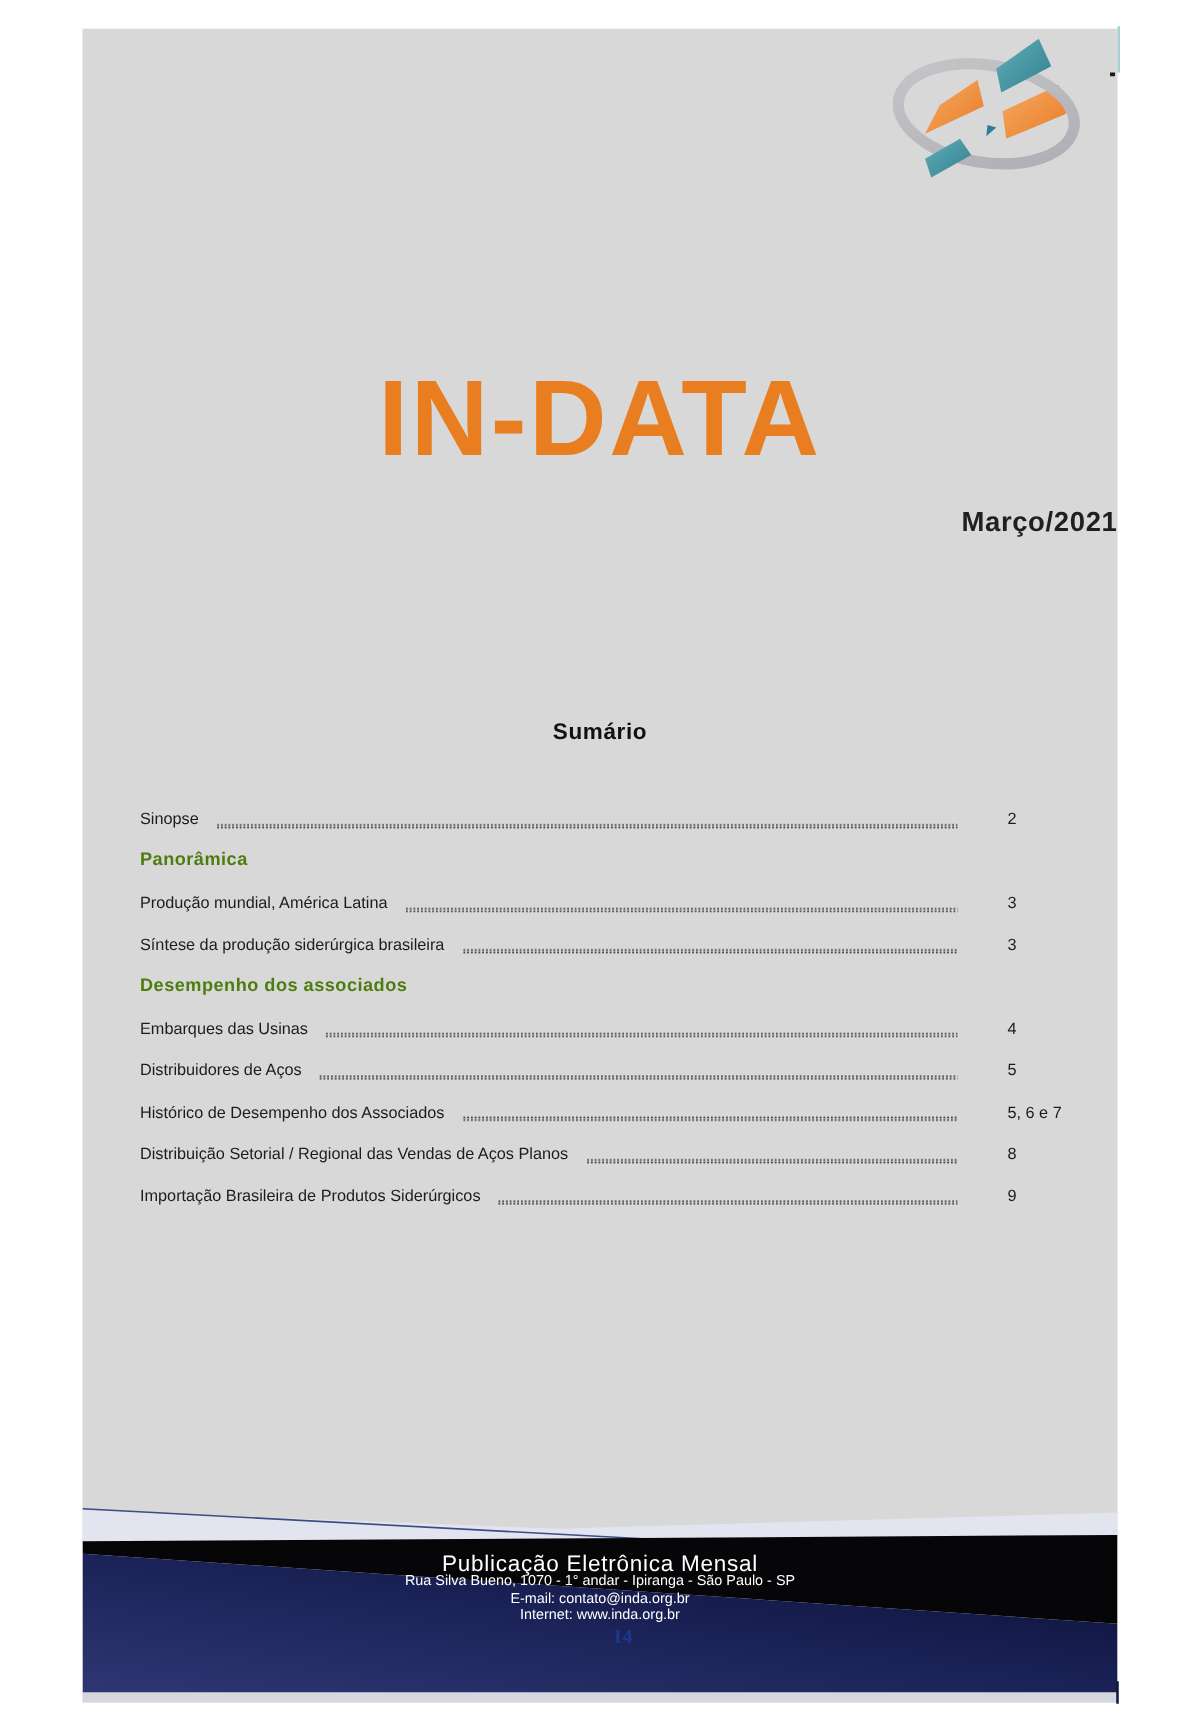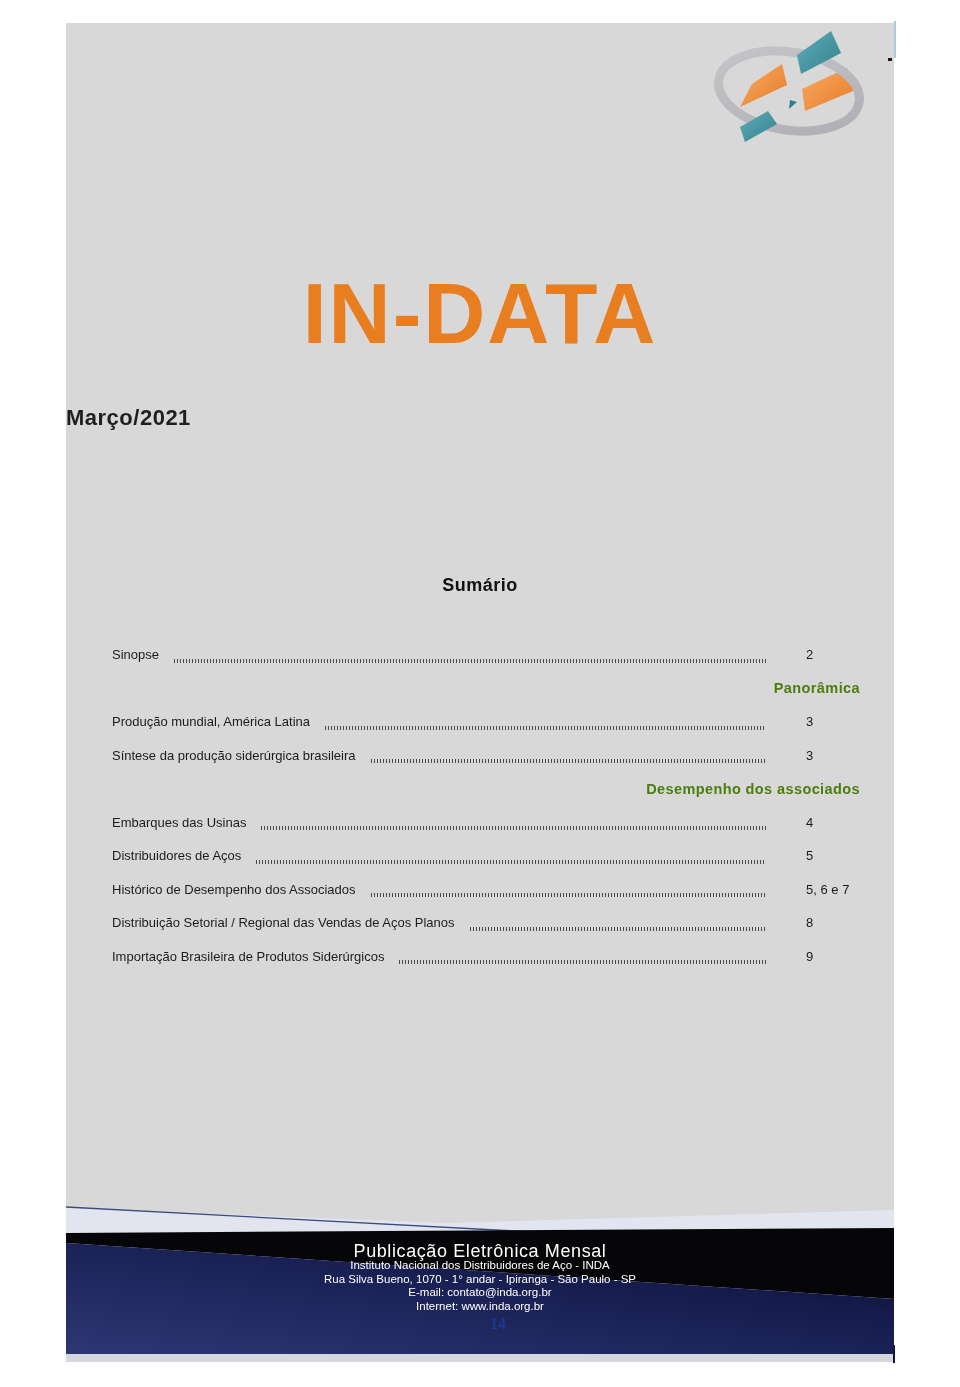--- a/index.html
+++ b/index.html
@@ -9,38 +9,38 @@
     font-family:"Liberation Sans",sans-serif;
   }
   #page{
     position:absolute;left:66px;top:23px;width:828px;height:1339px;
     background:#d8d8d8;
   }
   
   #logo{position:absolute;right:14px;top:0px;width:166px;height:130px;}
   
   .title{
-    position:absolute;left:0;top:240px;width:100%;text-align:center;
+    position:absolute;left:0;top:262px;width:100%;text-align:center;
     font-size:86px;font-weight:bold;letter-spacing:2px;color:#e87e20;
     line-height:100px;
   }
   .date{
-    position:absolute;left:0;top:382px;width:100%;text-align:left;
+    position:absolute;left:0;top:382px;width:100%;text-align:right;
     font-size:22px;font-weight:bold;color:#1f1f1f;letter-spacing:0.5px;
   }
   
   .toc-heading{
     position:absolute;left:0;top:552px;width:100%;text-align:center;
     font-size:18px;font-weight:bold;color:#111;letter-spacing:0.5px;
   }
   #toc{
     position:absolute;left:46px;top:615px;width:748px;
   }
   .toc-row{
-    display:flex;align-items:center;height:33.5px;width:100%;justify-content:flex-end;
+    display:flex;align-items:center;height:33.5px;width:100%;
   }
   .toc-row.section{
     font-size:14.5px;font-weight:bold;color:#4d7c0f;letter-spacing:0.4px;
   }
   .toc-label{
     font-size:13px;color:#1c1c1c;white-space:nowrap;flex:0 0 auto;
   }
   .toc-leader{
     flex:1 1 auto;height:4px;margin:0 40px 0 14px;
     transform:translateY(6px);
@@ -165,21 +165,20 @@
       <polygon points="0,13 380,28 828,15 828,40 0,40" fill="#e2e5ef"></polygon>
       <path d="M0,12 L505,39" stroke="#3d4c80" stroke-width="1.3" fill="none"></path>
       <polygon points="0,38 828,33 828,104 0,48" fill="#060609"></polygon>
       <polygon points="0,48 828,104 828,159 0,159" fill="url(#navGrad)"></polygon>
       <rect x="0" y="159" width="828" height="8" fill="#d4d7de"></rect>
     </svg>
 
     <div id="footer-text">
       <div id="footer-lines">
           <div class="f-line bold">Publicação Eletrônica Mensal</div>
-          <div class="f-line">Instituto Nacional dos Distribuidores de Aço - INDA</div>
           <div class="f-line">Rua Silva Bueno, 1070 - 1° andar - Ipiranga - São Paulo - SP</div>
           <div class="f-line">E-mail: contato@inda.org.br</div>
           <div class="f-line">Internet: www.inda.org.br</div>
         </div>
       <div class="f-pagenum">14</div>
     </div>
   </div>
 
   <div id="edge-caret"></div>
   <div id="edge-dot"></div>

